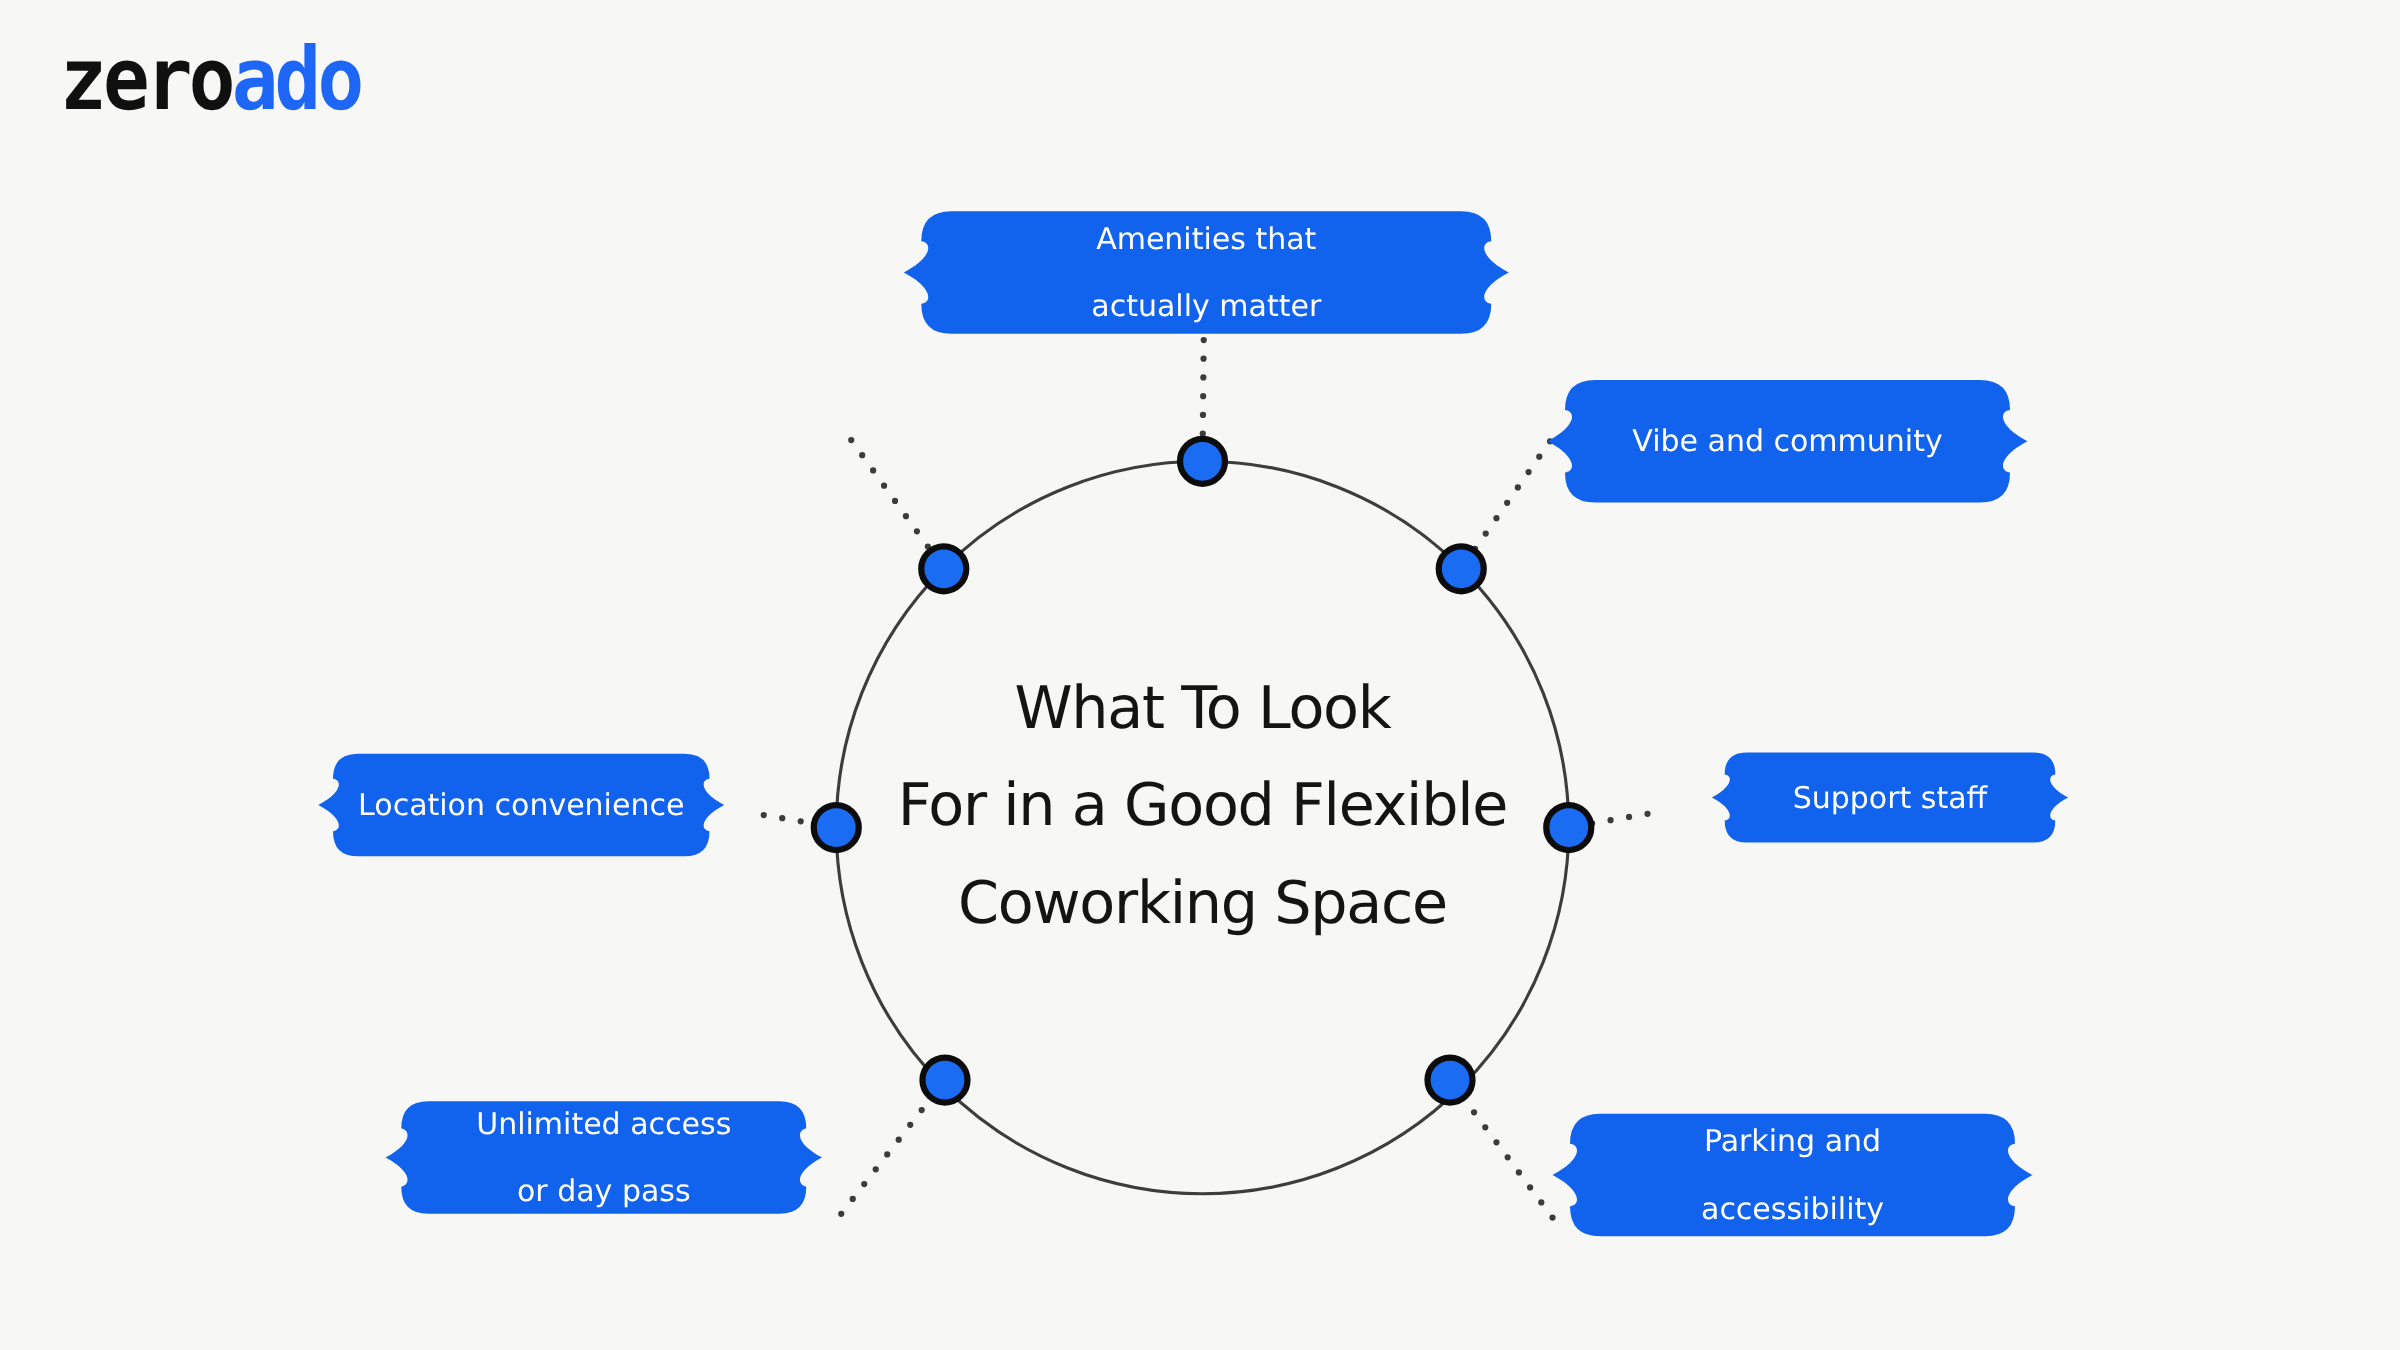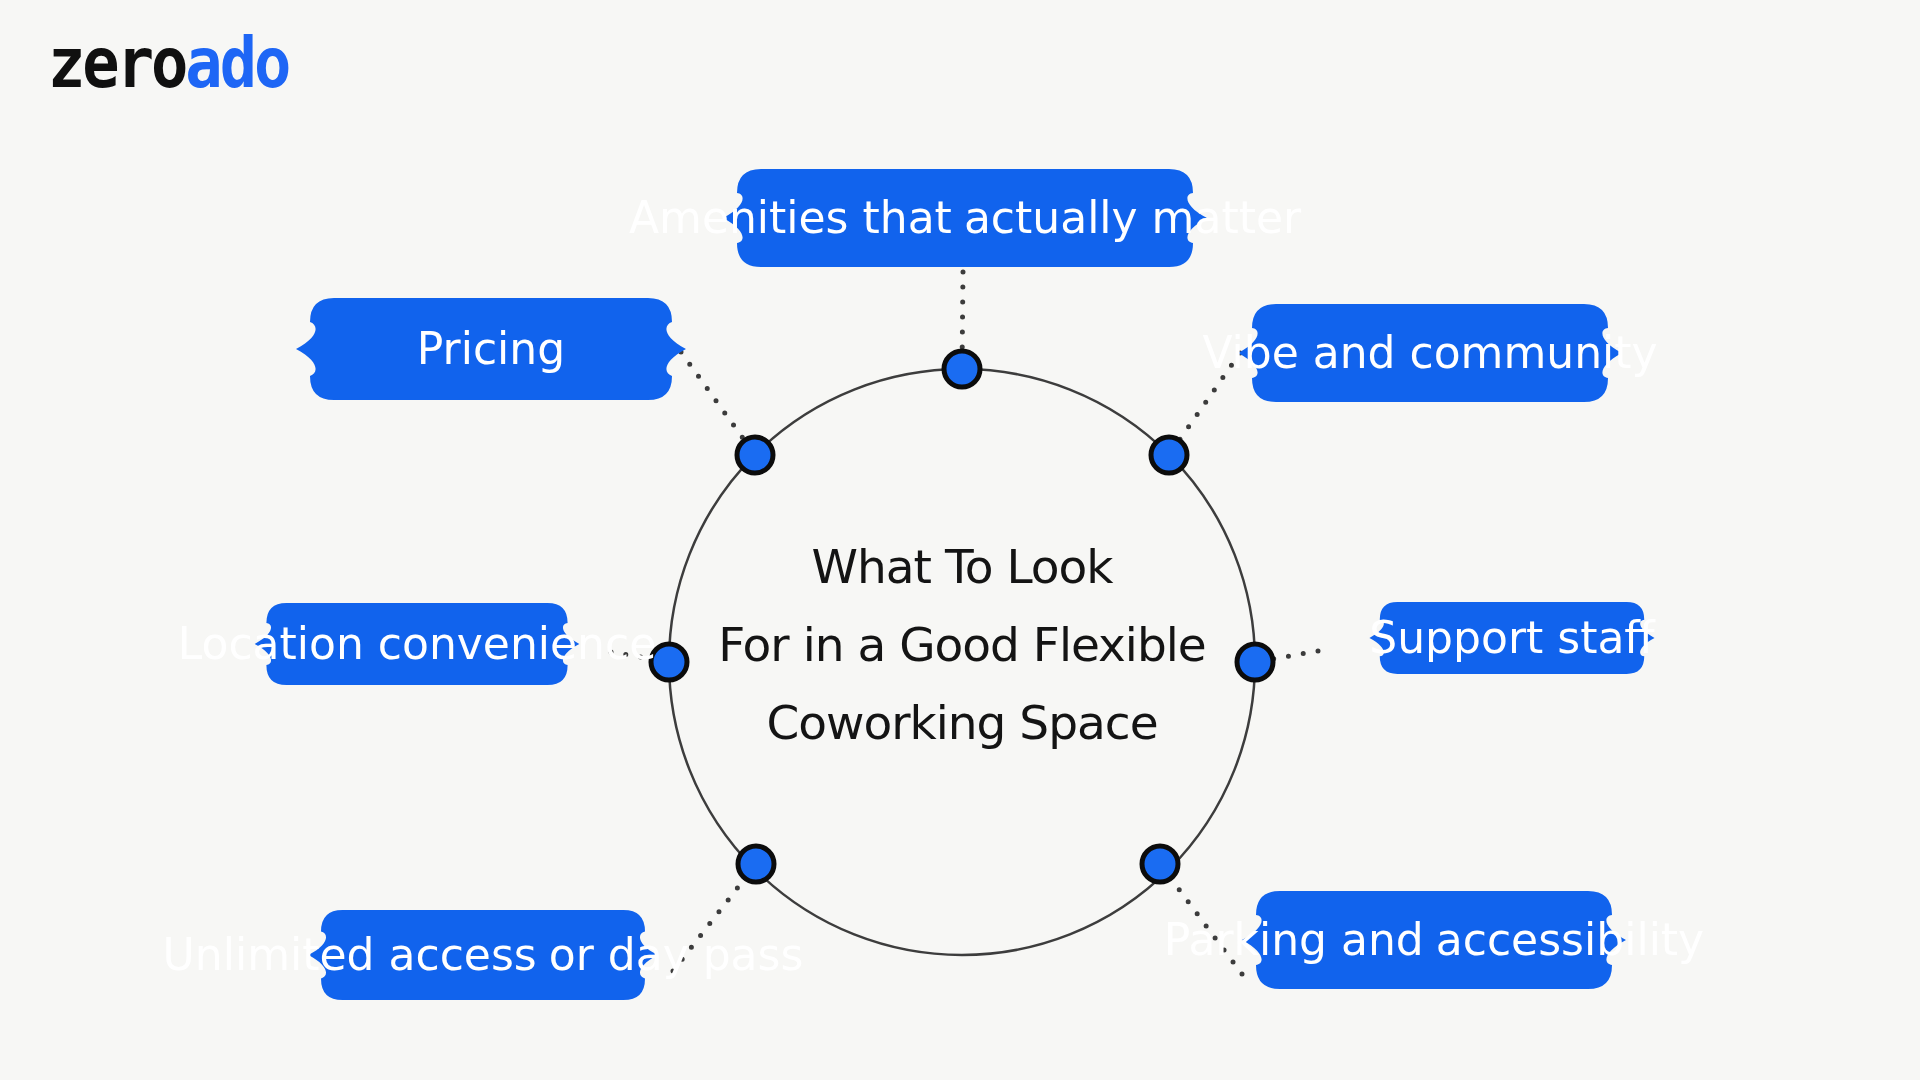--- a/index.html
+++ b/index.html
@@ -46,23 +46,23 @@
     font-size:47px;line-height:78px;
     color:var(--title-text);
     letter-spacing:-1px;
     white-space:nowrap;
   }
   .topic{position:absolute;}
   .brace{position:absolute;left:0;top:0;width:100%;height:100%;overflow:visible;display:block;}
   .brace path{fill:var(--box-fill);}
   .lbl{
     position:absolute;left:0;top:0;right:0;bottom:0;
-    display:flex;align-items:center;justify-content:center;
+    display:flex;flex-direction:column;align-items:center;justify-content:center;
     color:var(--label-text);
-    font-size:44px;line-height:42px;
+    font-size:24px;line-height:42px;
     text-align:center;white-space:nowrap;gap:12px;
   }
 </style>
 </head>
 <body>
 
 <div class="stage">
 
   <div class="logo"><span class="logo-zero">zero</span><span class="logo-ado">ado</span></div>
 
@@ -95,28 +95,20 @@
   <div class="topic" style="left:737px;top:169px;width:456px;height:98px">
     <svg class="brace" viewBox="0 0 456 98">
         <path d="M 24,0 H 432 Q 456,0 456,24 C 447,25 447,37 470,49 C 447,61 447,73 456,74 Q 456,98 432,98 H 24 Q 0,98 0,74 C 9,73 9,61 -14,49 C 9,37 9,25 0,24 Q 0,0 24,0 Z"></path>
       </svg>
     <div class="lbl">
       <span>Amenities that</span>
       <span>actually matter</span>
     </div>
   </div>
 
-  <div class="topic" style="left:310px;top:298px;width:362px;height:102px">
-    <svg class="brace" viewBox="0 0 362 102">
-        <path d="M 24,0 H 338 Q 362,0 362,24 C 353,27 353,39 376,51 C 353,63 353,75 362,78 Q 362,102 338,102 H 24 Q 0,102 0,78 C 9,75 9,63 -14,51 C 9,39 9,27 0,24 Q 0,0 24,0 Z"></path>
-      </svg>
-    <div class="lbl">
-      <span>Pricing</span>
-    </div>
-  </div>
 
   <div class="topic" style="left:1252px;top:302px;width:356px;height:102px">
     <svg class="brace" viewBox="0 0 356 98">
         <path d="M 24,0 H 332 Q 356,0 356,24 C 347,25 347,37 370,49 C 347,61 347,73 356,74 Q 356,98 332,98 H 24 Q 0,98 0,74 C 9,73 9,61 -14,49 C 9,37 9,25 0,24 Q 0,0 24,0 Z"></path>
       </svg>
     <div class="lbl">
       <span>Vibe and community</span>
     </div>
   </div>
 
@@ -131,21 +123,21 @@
 
   <div class="topic" style="left:1332px;top:602px;width:360px;height:72px">
     <svg class="brace" viewBox="0 0 360 98">
         <path d="M 24,0 H 336 Q 360,0 360,24 C 351,25 351,37 374,49 C 351,61 351,73 360,74 Q 360,98 336,98 H 24 Q 0,98 0,74 C 9,73 9,61 -14,49 C 9,37 9,25 0,24 Q 0,0 24,0 Z"></path>
       </svg>
     <div class="lbl">
       <span>Support staff</span>
     </div>
   </div>
 
-  <div class="topic" style="left:303px;top:910px;width:360px;height:90px">
+  <div class="topic" style="left:303px;top:881px;width:360px;height:90px">
     <svg class="brace" viewBox="0 0 360 100">
         <path d="M 24,0 H 336 Q 360,0 360,24 C 351,26 351,38 374,50 C 351,62 351,74 360,76 Q 360,100 336,100 H 24 Q 0,100 0,76 C 9,74 9,62 -14,50 C 9,38 9,26 0,24 Q 0,0 24,0 Z"></path>
       </svg>
     <div class="lbl">
       <span>Unlimited access</span>
       <span>or day pass</span>
     </div>
   </div>
 
   <div class="topic" style="left:1256px;top:891px;width:356px;height:98px">

